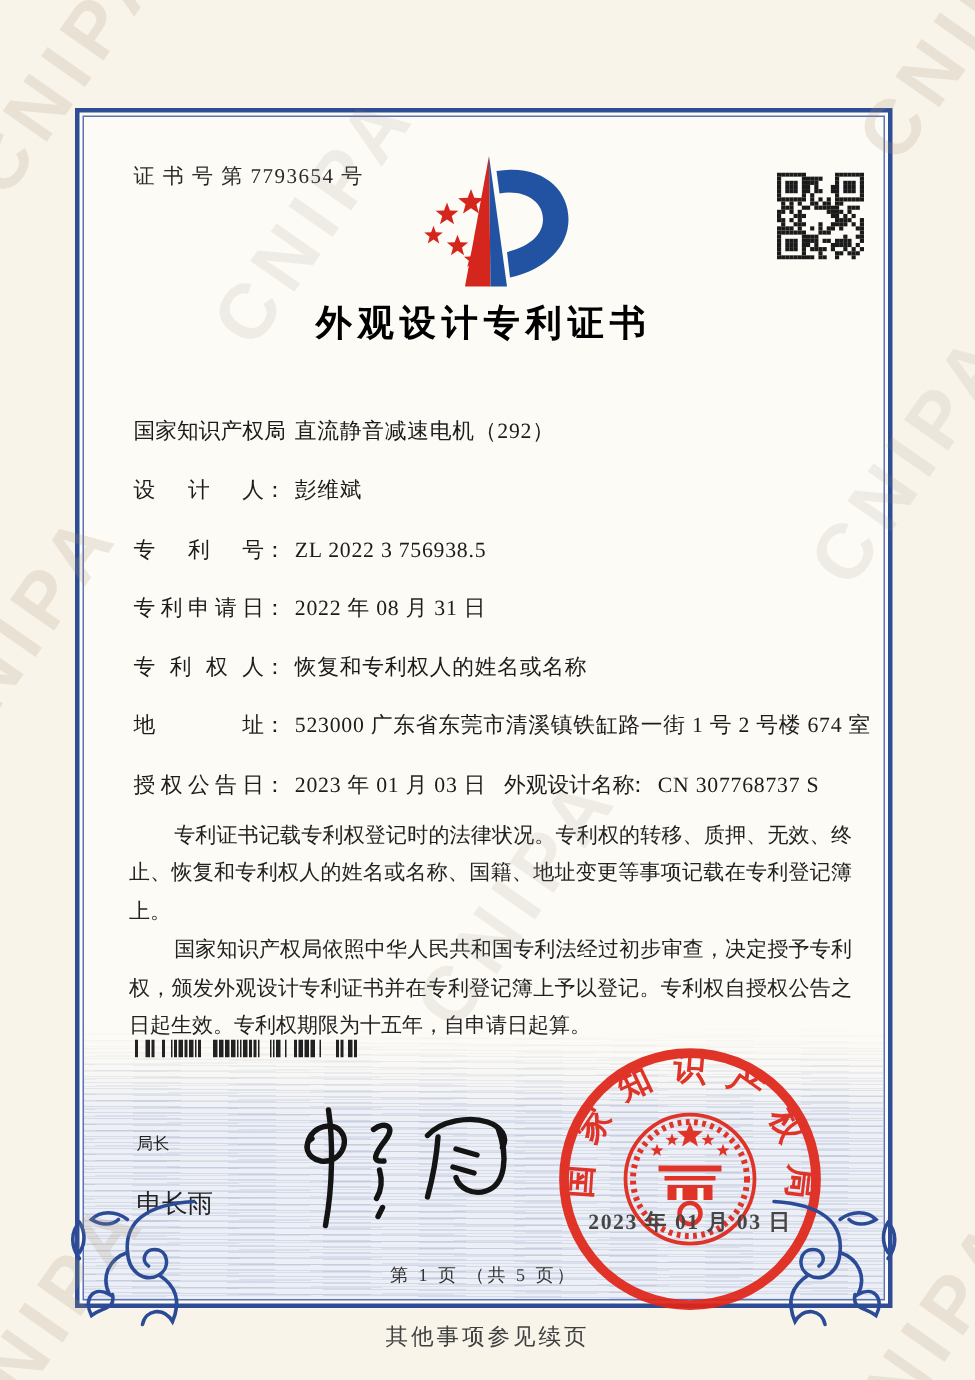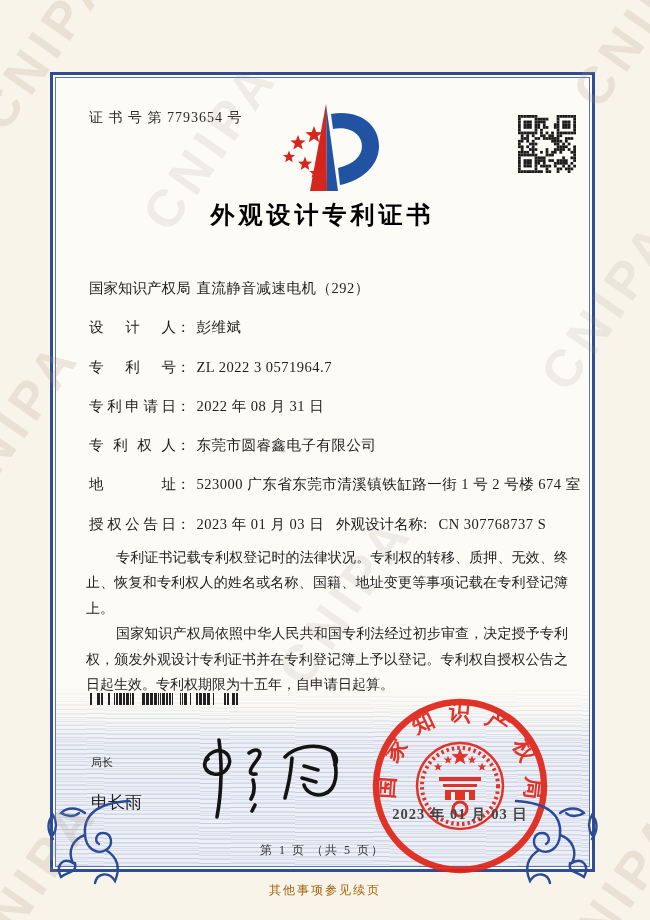--- a/index.html
+++ b/index.html
@@ -68,21 +68,21 @@
   .seal text{font-family:"Liberation Serif","DejaVu Serif",serif;}
   .page-indicator{
     position:absolute;left:0;right:0;bottom:10px;text-align:center;
     font-size:12px;letter-spacing:2px;color:#333;
   }
   .flourish{position:absolute;z-index:2;}
   .flourish.bl{left:-14px;bottom:-16px;}
   .flourish.br{right:-14px;bottom:-16px;transform:scaleX(-1);}
   .below-note{
     position:absolute;left:0;right:0;top:882px;text-align:center;
-    font-size:12px;letter-spacing:2px;color:#a16207;z-index:1;
+    font-size:15px;letter-spacing:2px;color:#404040;z-index:1;
   }
 </style>
 </head>
 <body>
 
 <span class="wm" style="left:45px;top:45px">CNIPA</span>
 <span class="wm" style="left:640px;top:22px">CNIPA</span>
 <span class="wm inner" style="left:210px;top:145px">CNIPA</span>
 <span class="wm inner" style="left:608px;top:305px">CNIPA</span>
 <span class="wm" style="left:12px;top:425px">CNIPA</span>
@@ -353,27 +353,27 @@
   <div class="title">外观设计专利证书</div>
 
   <div class="fields">
     <div class="frow">
       <span class="f-label">国家知识产权局</span><span class="f-colon">：</span><span class="f-value">直流静音减速电机（292）</span>
     </div>
     <div class="frow">
       <span class="f-label">设计人</span><span class="f-colon">：</span><span class="f-value">彭维斌</span>
     </div>
     <div class="frow">
-      <span class="f-label">专利号</span><span class="f-colon">：</span><span class="f-value">ZL 2022 3 0571964.7</span>
+      <span class="f-label">专利号</span><span class="f-colon">：</span><span class="f-value">ZL 2022 3 756938.5</span>
     </div>
     <div class="frow">
       <span class="f-label">专利申请日</span><span class="f-colon">：</span><span class="f-value">2022 年 08 月 31 日</span>
     </div>
     <div class="frow">
-      <span class="f-label">专利权人</span><span class="f-colon">：</span><span class="f-value">东莞市圆睿鑫电子有限公司</span>
+      <span class="f-label">专利权人</span><span class="f-colon">：</span><span class="f-value">恢复和专利权人的姓名或名称</span>
     </div>
     <div class="frow">
       <span class="f-label">地址</span><span class="f-colon">：</span><span class="f-value">523000 广东省东莞市清溪镇铁缸路一街 1 号 2 号楼 674 室</span>
     </div>
     <div class="frow">
       <span class="f-label">授权公告日</span><span class="f-colon">：</span><span class="f-value">2023 年 01 月 03 日</span>
       <span class="grant-no">
         <span class="f-label sm">外观设计名称</span><span class="f-colon">：</span><span class="f-value">CN 307768737 S</span>
       </span>
     </div>

